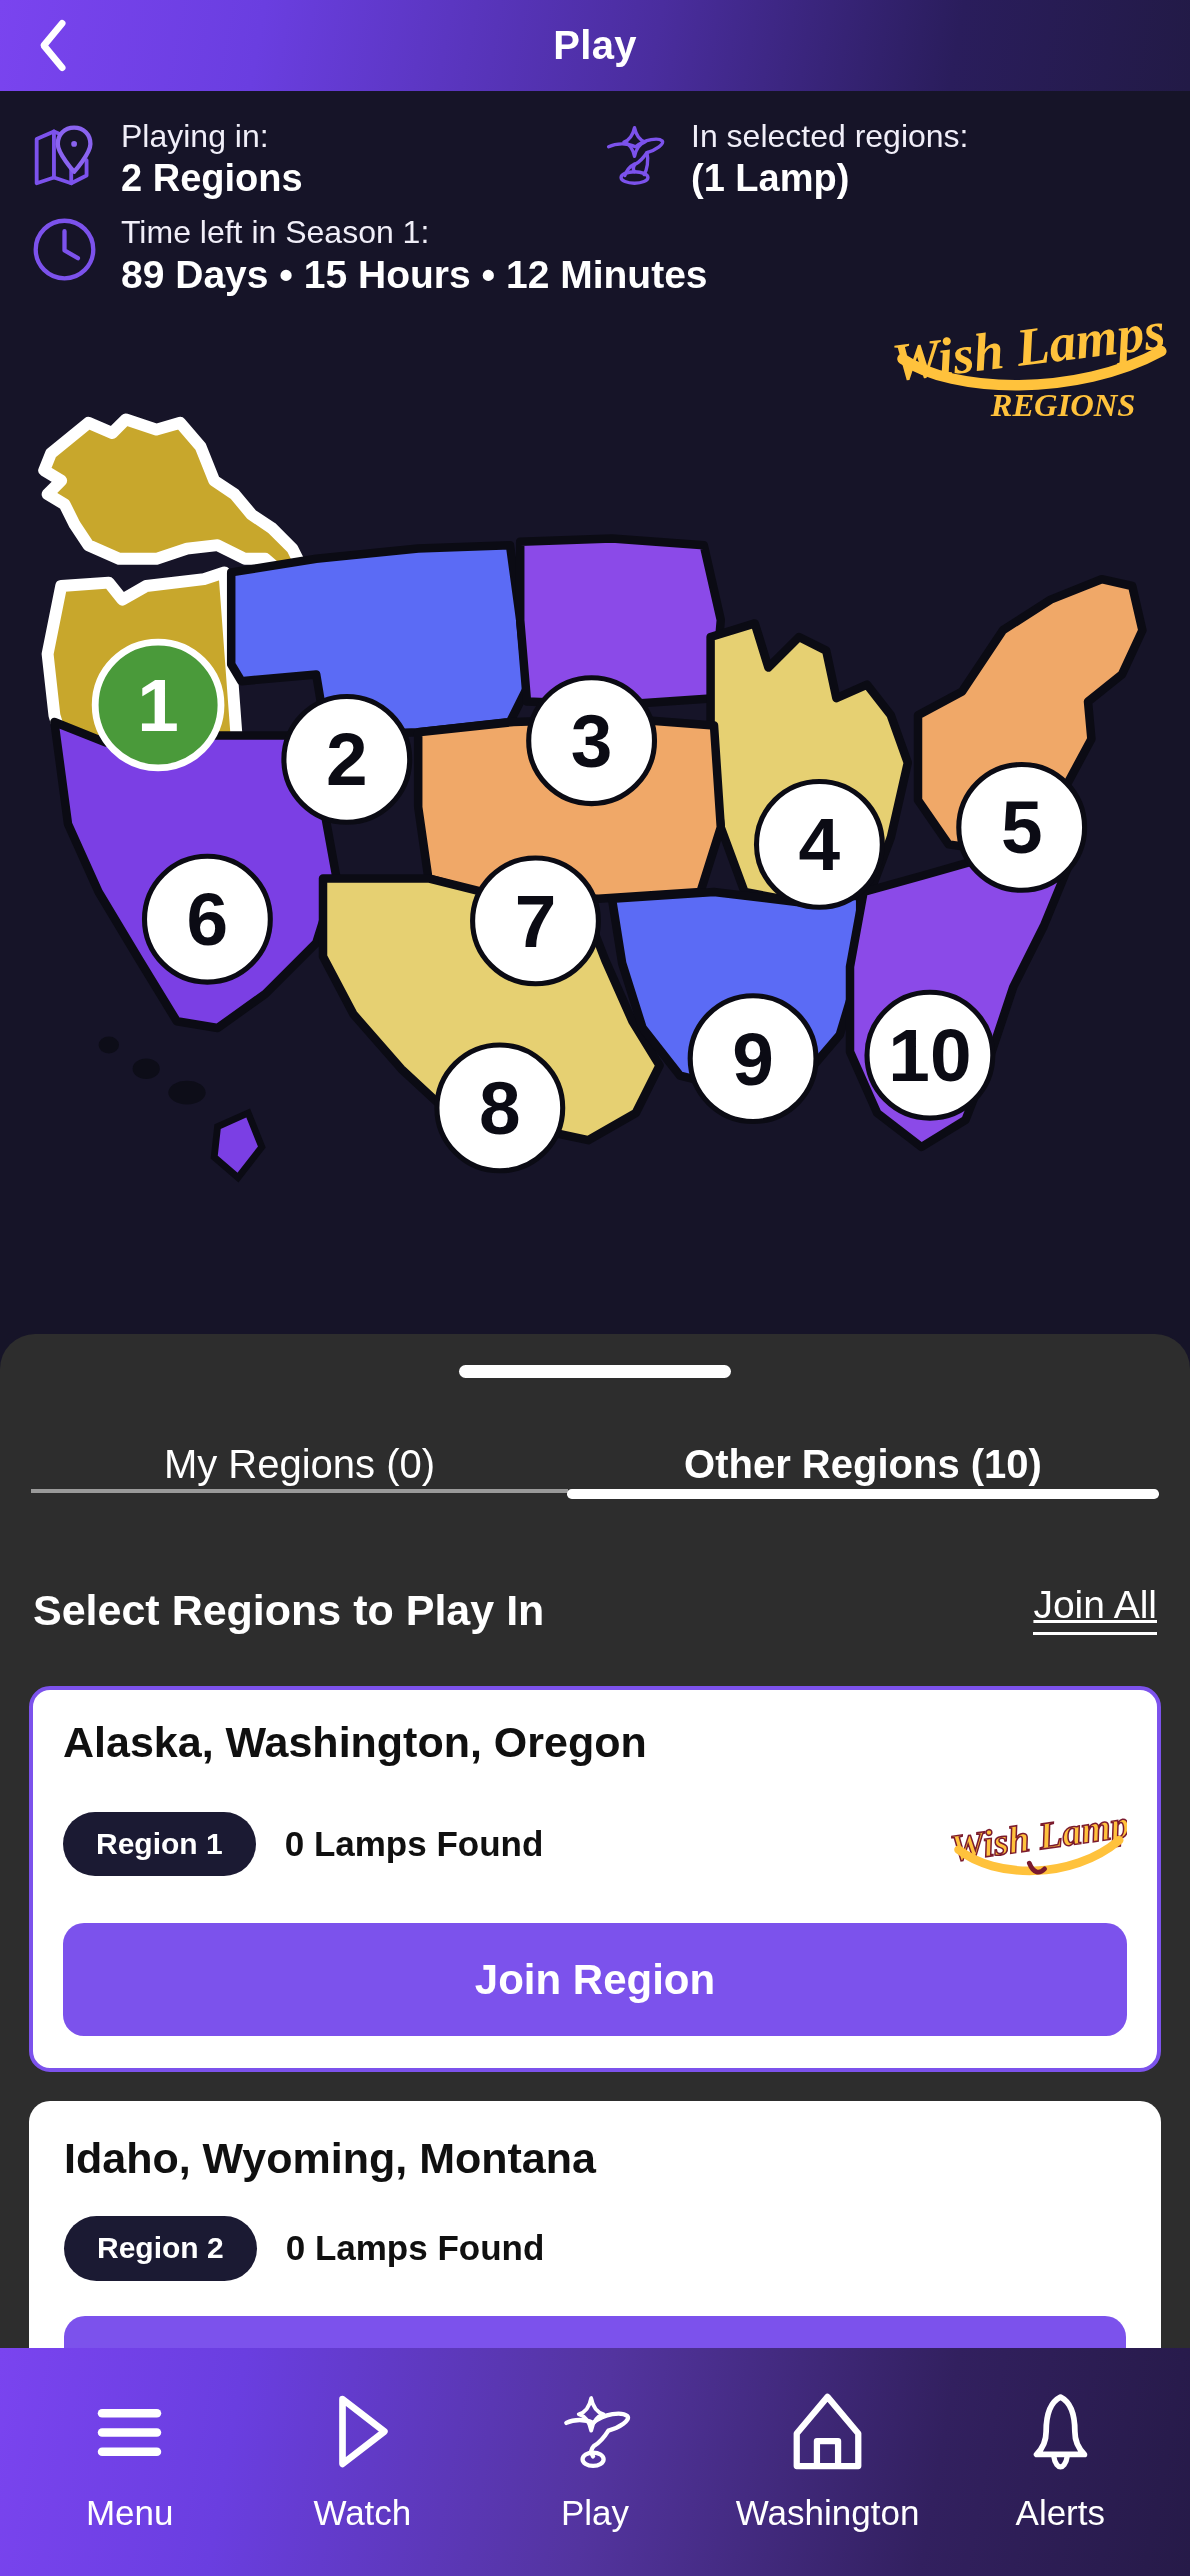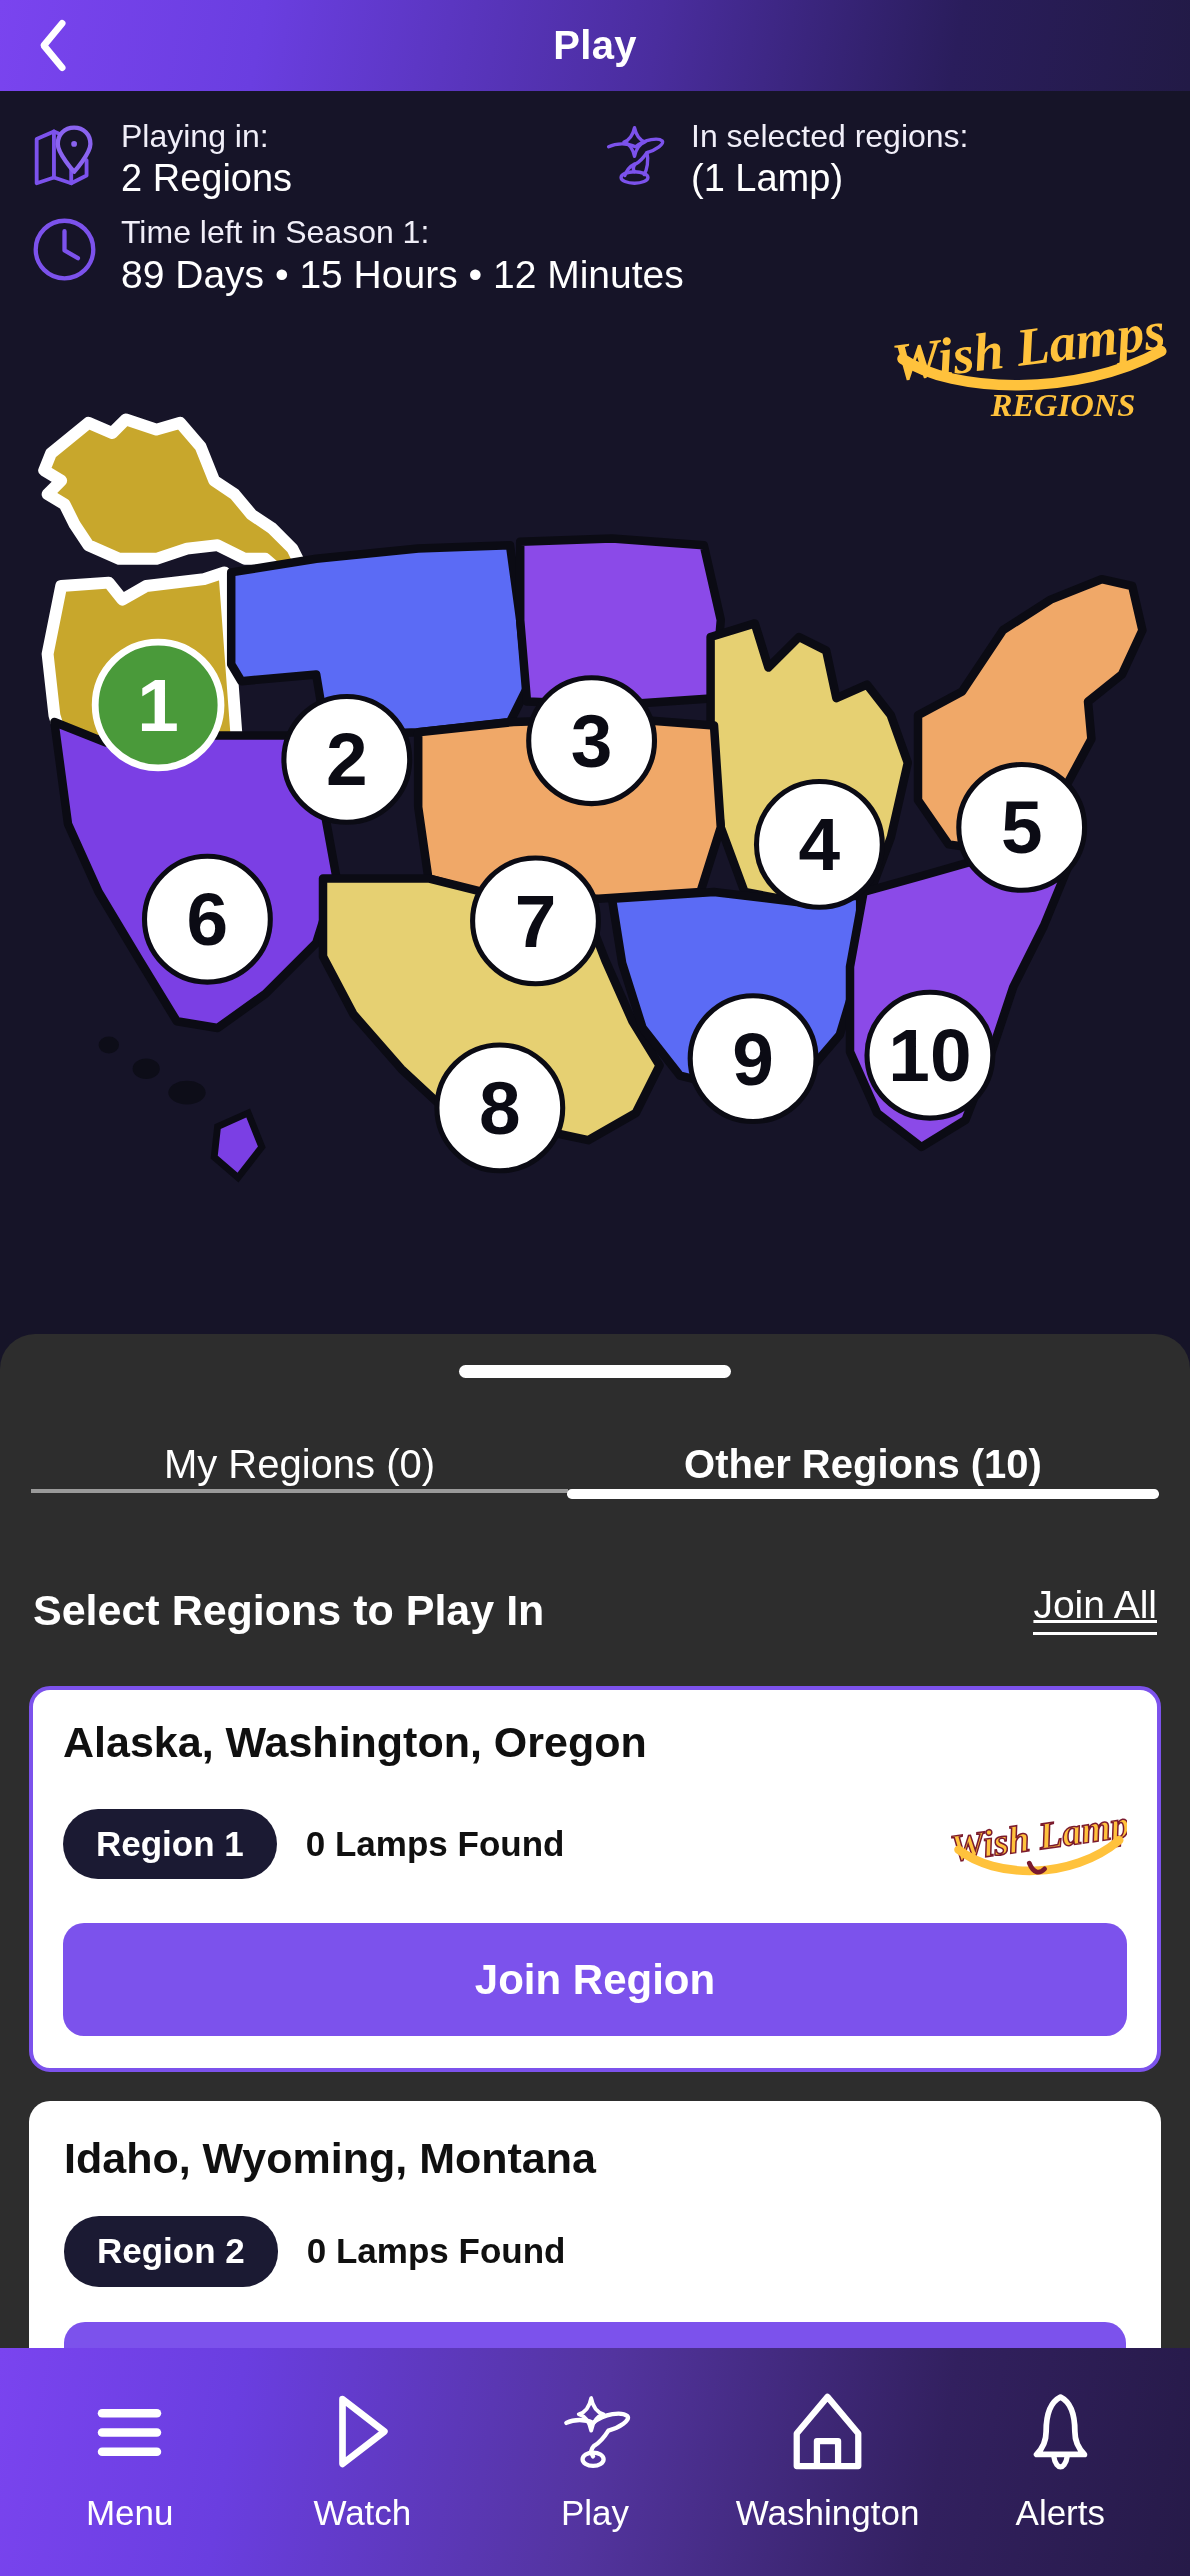--- a/index.html
+++ b/index.html
@@ -27,21 +27,21 @@
   }
 
   
   .stats { position: absolute; top: 91px; left: 0; width: 1190px; height: 211px; }
   .stat {
     position: absolute; display: flex; align-items: flex-start; gap: 21px;
   }
   .stat-icon { width: 71px; height: 71px; flex: none; display:flex; align-items:center; justify-content:center;}
   .stat-text { display: flex; flex-direction: column; gap: 1.9px; }
   .stat-label { color: #f0eef8; font-size: 32px; font-weight: 400; line-height: 1.15; }
-  .stat-value { color: #ffffff; font-size: 38px; font-weight: normal; line-height: 1.15; }
+  .stat-value { color: #ffffff; font-size: 38px; font-weight: bold; line-height: 1.15; }
   #stat-regions { left: 29px; top: 27px; }
   #stat-lamps   { left: 599px; top: 27px; }
   #stat-time    { left: 29px; top: 123px; }
   #stat-time .stat-value { font-size: 39px; white-space: nowrap; }
 
   
   .map-area { position: absolute; top: 297px; left: 0; width: 1190px; height: 1049px; overflow: hidden; }
   .brand-logo-map {
     position: absolute; right: 17px; top: 11.5px; width: 288px; height: 115px;
   }
@@ -79,21 +79,21 @@
   .join-all { color: #ffffff; font-size: 39px; border-bottom: 3.8px solid #ffffff; padding-bottom: 4.8px; cursor: pointer; text-decoration: underline; }
 
   .cards { margin-top: 35px; padding: 16px 29px; display: flex; flex-direction: column; gap: 29px; }
   .region-card {
     background: #ffffff; border-radius: 21px; padding: 33px 35px 36px 35px;
   }
   .region-card.selected { border: 4.8px solid #7c52ec; padding: 28px 30px 32px 30px; }
   .card-title { color: #101010; font-size: 43px; font-weight: bold; }
   .card-meta { display: flex; align-items: center; gap: 29px; margin-top: 33px; }
   .region-badge {
-    background: #1b1a33; color: #ffffff; font-size: 35px; font-weight: bold;
+    background: #1b1a33; color: #ffffff; font-size: 30px; font-weight: bold;
     padding: 15.3px 33px; border-radius: 35px; white-space: nowrap;
   }
   .lamps-found { color: #101010; font-size: 35px; font-weight: bold; }
   .card-logo { margin-left: auto; width: 182px; height: 88px; }
   .join-region-btn {
     margin-top: 35px; width: 100%; height: 113px; background: #7c52ec; border: none;
     border-radius: 21px; color: #ffffff; font-size: 42px; font-weight: bold; cursor: pointer;
     font-family: "Liberation Sans", sans-serif;
   }
 

